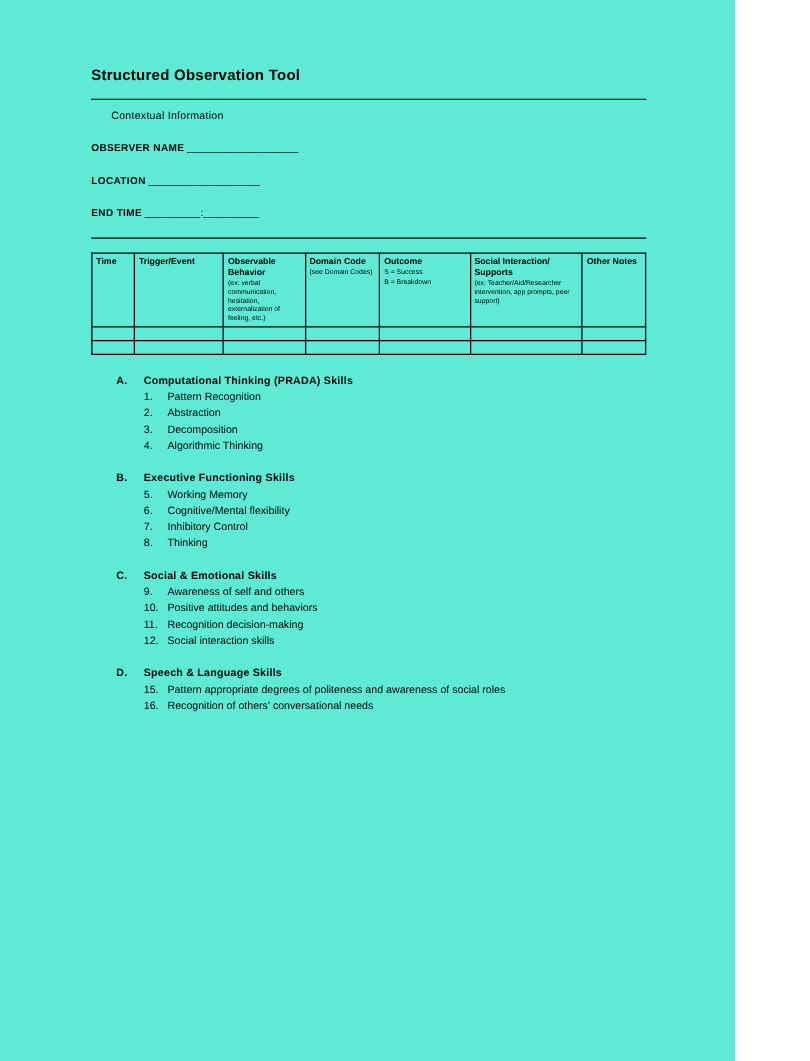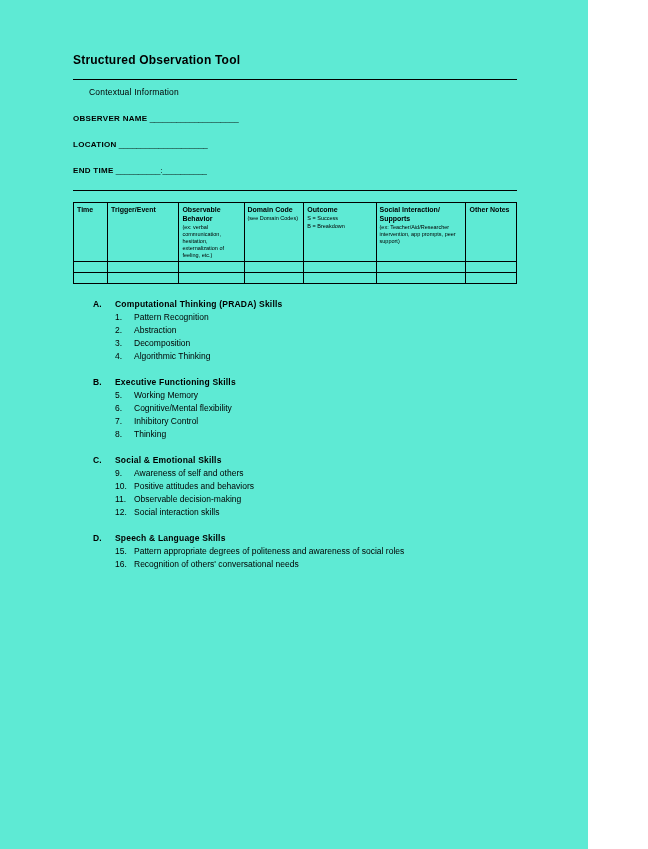--- a/index.html
+++ b/index.html
@@ -181,21 +181,21 @@
         <div class="dc-item">
           <span class="dc-num">9.</span>
           <span class="dc-text">Awareness of self and others</span>
         </div>
         <div class="dc-item">
           <span class="dc-num">10.</span>
           <span class="dc-text">Positive attitudes and behaviors</span>
         </div>
         <div class="dc-item">
           <span class="dc-num">11.</span>
-          <span class="dc-text">Observable decision-making</span>
+          <span class="dc-text">Recognition decision-making</span>
         </div>
         <div class="dc-item">
           <span class="dc-num">12.</span>
           <span class="dc-text">Social interaction skills</span>
         </div>
       </div>
       <div class="dc-section">
         <div class="dc-head">
           <span class="dc-letter">D.</span>
           <span class="dc-title">Speech &amp; Language Skills</span>

